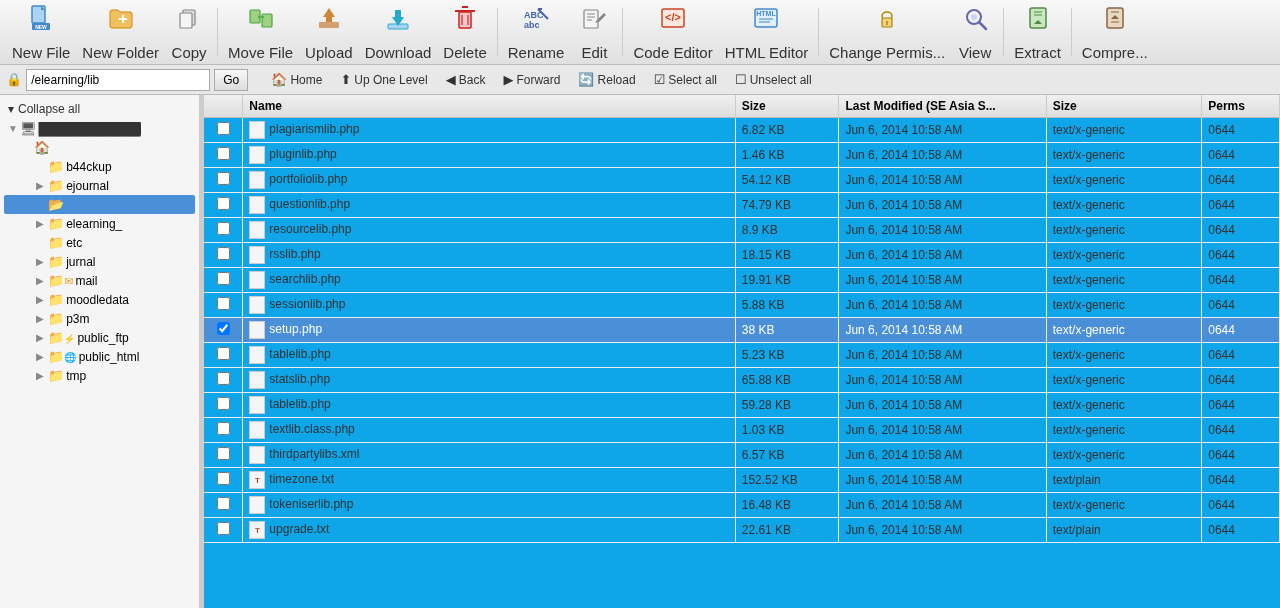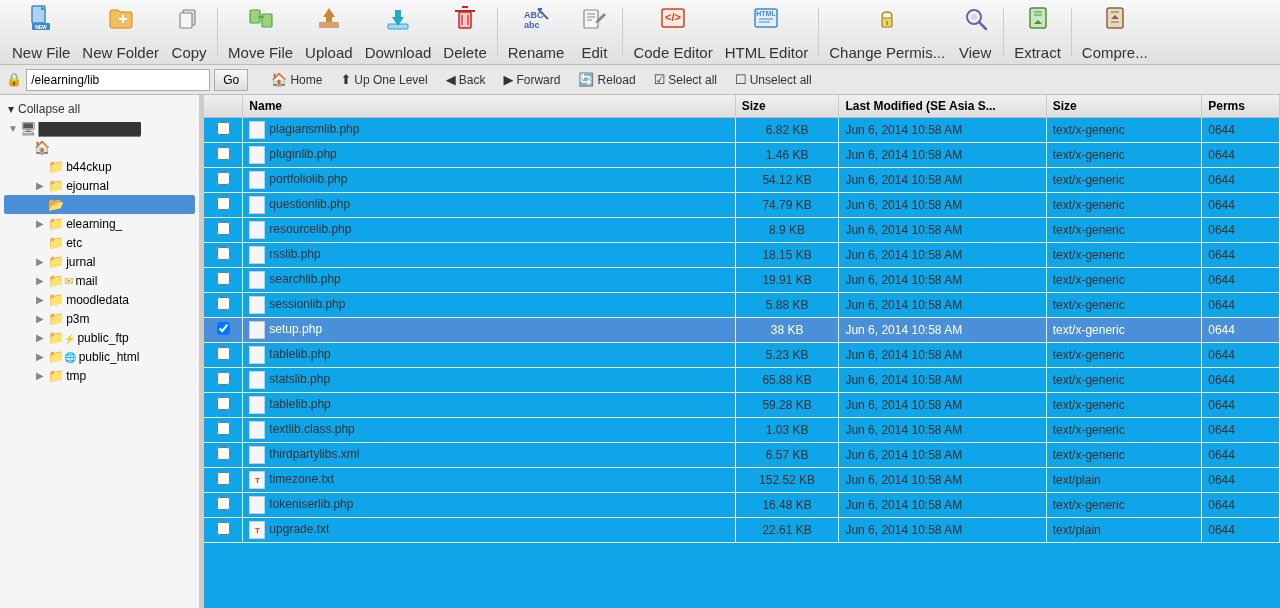--- a/index.html
+++ b/index.html
@@ -181,21 +181,21 @@
     .file-table tbody tr.selected { background: #4a90d9; color: white; }
     .file-table tbody tr.selected td { color: white; }
     .file-table td {
       padding: 3px 6px;
       font-size: 12px;
       color: #333;
       border-right: 1px solid #eee;
     }
     .col-check { width: 30px; text-align: center; }
     .col-name { width: 380px; }
-    .col-size { width: 80px; text-align: center; }
+    .col-size { width: 80px; text-align: left; }
     .col-modified { width: 160px; }
     .col-type { width: 120px; }
     .col-perms { width: 60px; }
 
     
     #filelist::-webkit-scrollbar { width: 12px; }
     #filelist::-webkit-scrollbar-track { background: #f0f0f0; }
     #filelist::-webkit-scrollbar-thumb { background: #bbb; border: 1px solid #999; }
     #sidebar::-webkit-scrollbar { width: 8px; }
     #sidebar::-webkit-scrollbar-track { background: #f0f0f0; }

